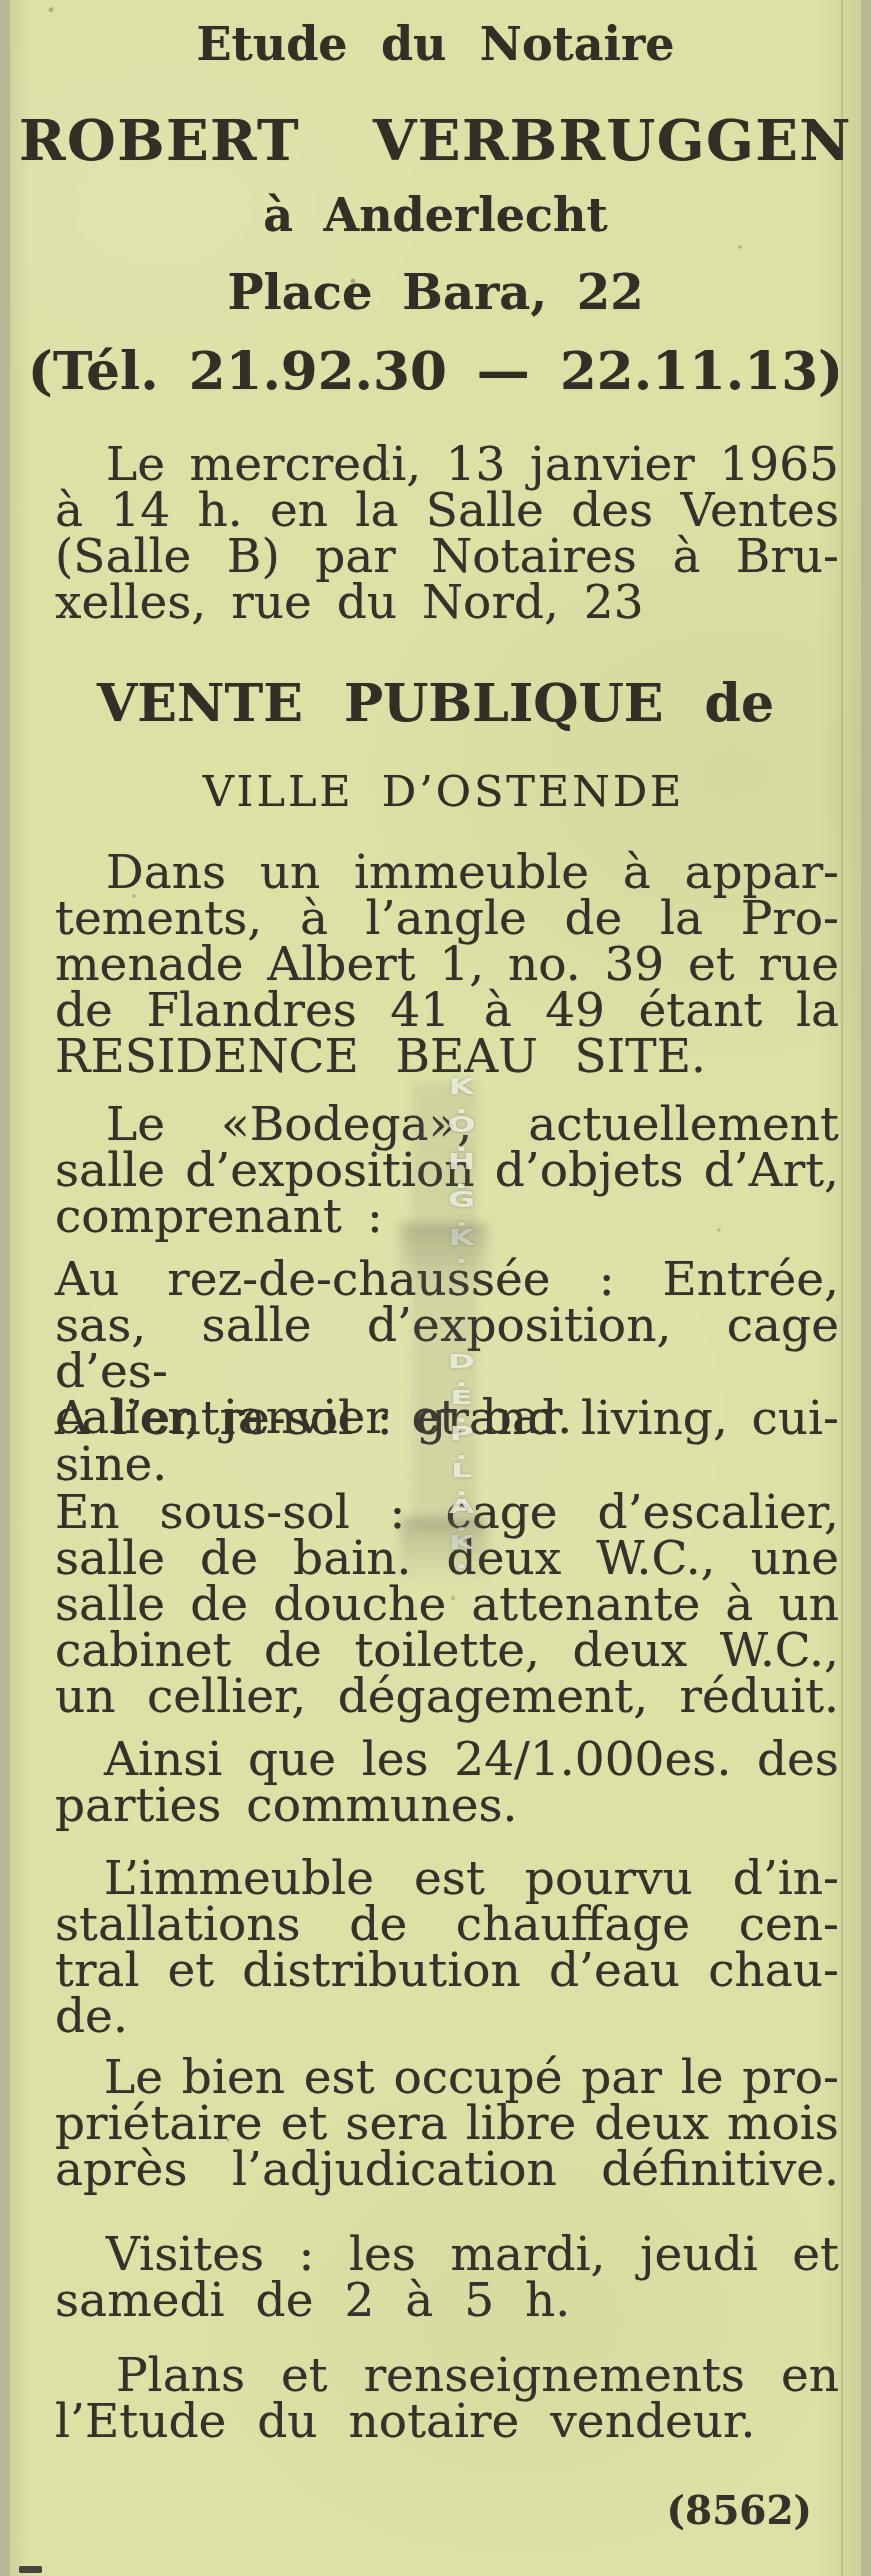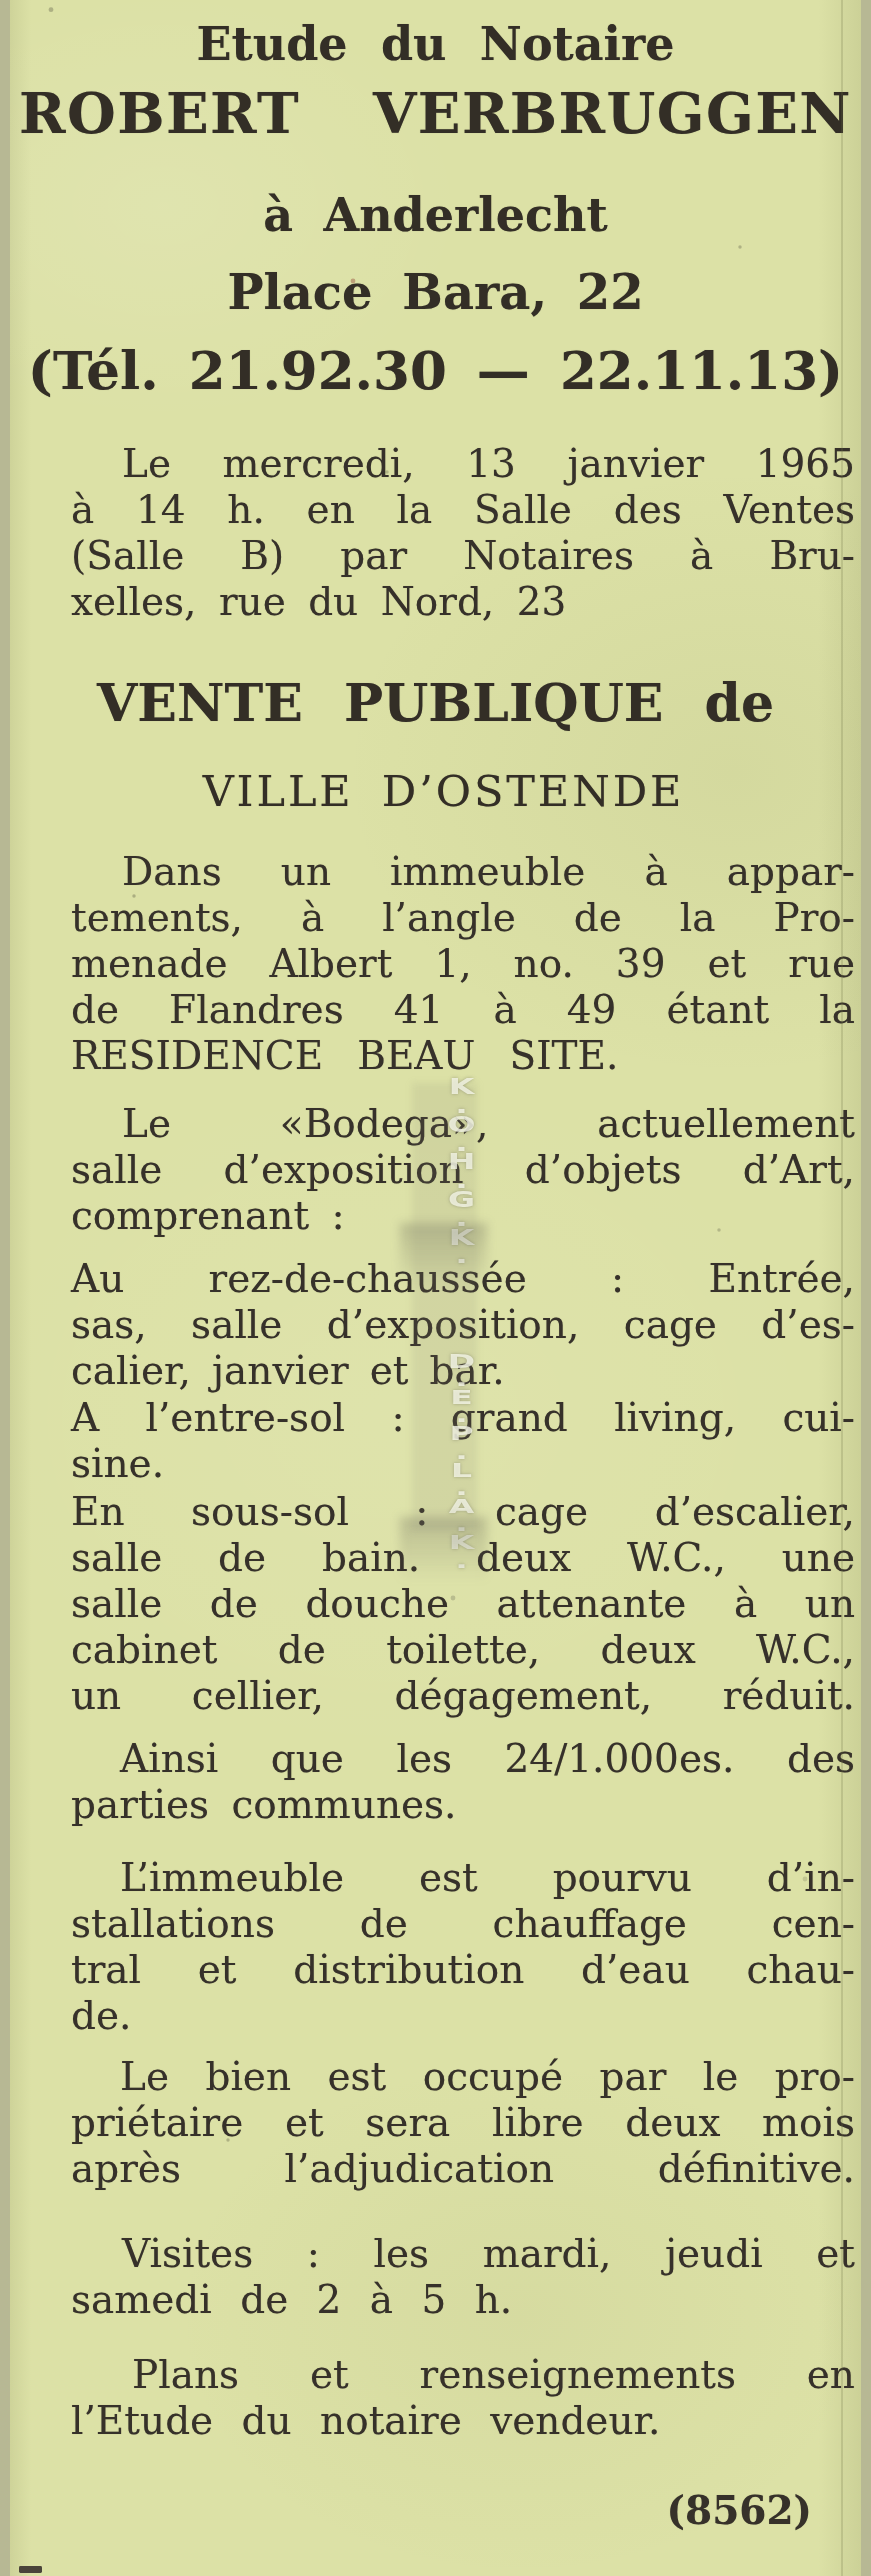--- a/index.html
+++ b/index.html
@@ -19,32 +19,31 @@
       #dce1a6;
   }
   
   .hdr{
     position:absolute;left:0;right:0;
     text-align:center;font-weight:700;line-height:1;
     text-shadow:0 0 0.7px rgba(56,50,42,0.45);
     color:#332e26;
   }
   #h-office{top:21px;font-size:46px;word-spacing:17.3px;}
-  #h-name{top:85px;font-size:56px;word-spacing:52px;letter-spacing:1.4px;}
+  #h-name{top:112px;font-size:56px;word-spacing:52px;letter-spacing:1.4px;}
   #h-city{top:192px;font-size:46px;word-spacing:14.4px;text-align:center;}
   #h-addr{top:268px;font-size:48px;word-spacing:13px;}
   #h-tel{top:344px;font-size:53px;word-spacing:11.6px;}
   #h-vente{top:677px;font-size:52px;word-spacing:23px;}
   #h-ville{top:770px;font-size:43px;font-weight:400;word-spacing:11.6px;letter-spacing:2.9px;padding-left:16px;}
   
   .para{
     position:absolute;left:45px;width:784px;
-    font-size:39px;line-height:46px;
+    font-size:47px;line-height:46px;
     text-shadow:0 0 0.7px rgba(56,50,42,0.40);
-    margin-left:16px;
   }
   .para .line{text-align:justify;text-align-last:justify;}
   .para .line.plain{text-align-last:left;word-spacing:10px;}
   #p0{top:441px}  #p1{top:849px} #p2{top:1101px} #p3{top:1256px}
   #p4{top:1395px} #p5{top:1489px} #p6{top:1736px} #p7{top:1855px}
   #p8{top:2054px} #p9{top:2231px} #p10{top:2352px}
   
   #ref{
     position:absolute;right:49px;top:2487px;
     font-size:39px;line-height:46px;font-weight:700;

